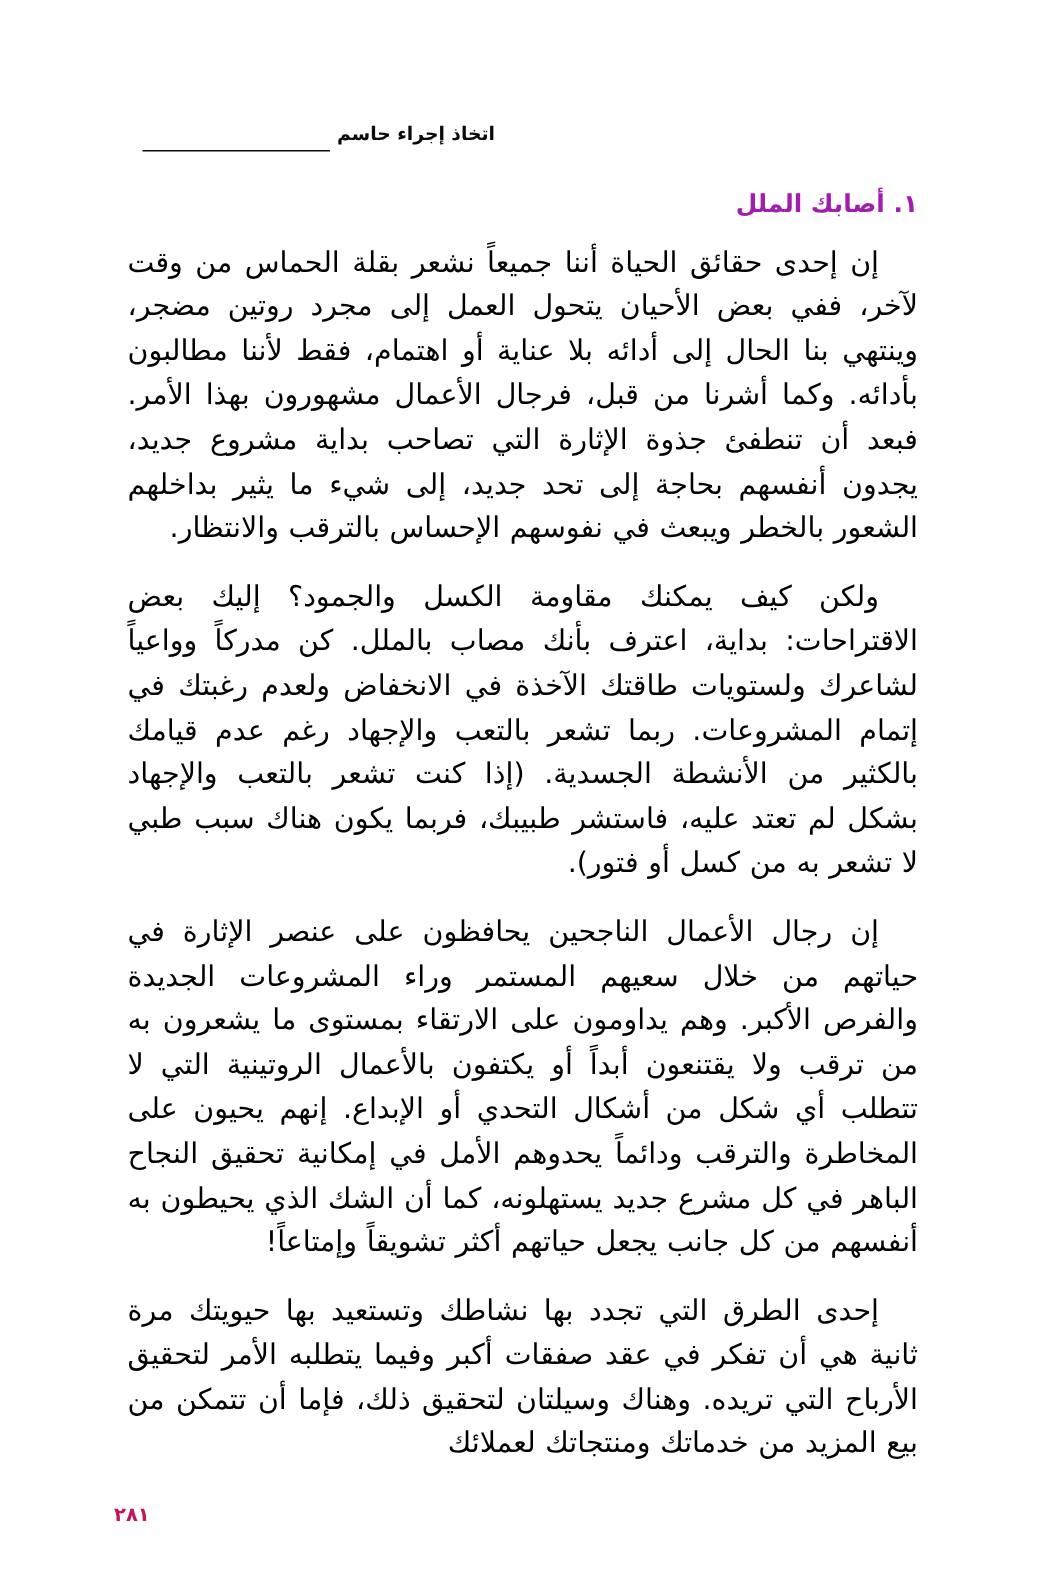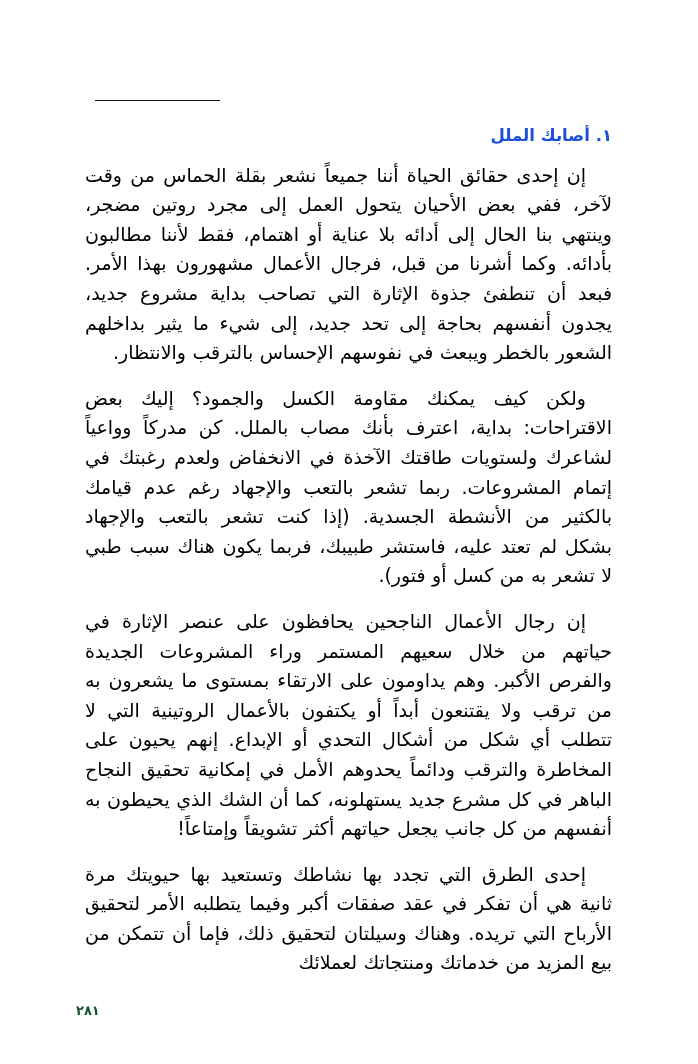--- a/index.html
+++ b/index.html
@@ -55,21 +55,21 @@
     top: 126px;
     right: 86px;
     width: 527px;
     direction: rtl;
   }
 
   .section-title {
     font-family: "DejaVu Sans", sans-serif;
     font-size: 16.5px;
     font-weight: bold;
-    color: #1d4ed8;
+    color: #a21caf;
     text-align: right;
     margin: 0 0 14px 0;
     line-height: 1.25;
     letter-spacing: 0.1px;
   }
 
   p.body-par {
     font-family: "DejaVu Sans", sans-serif;
     font-size: 19px;
     color: #000;
@@ -86,29 +86,32 @@
   }
 
   
   .folio {
     position: absolute;
     bottom: 46px;
     left: 76px;
     font-family: "DejaVu Sans", sans-serif;
     font-size: 13px;
     font-weight: bold;
-    color: #14532d;
+    color: #be185d;
     direction: rtl;
   }
 </style>
 </head>
 <body>
 
 <div class="page">
 
+  <div class="running-head">
+    <span class="running-head-text">اتخاذ إجراء حاسم</span>
+  </div>
   <div class="running-head-rule"></div>
 
   <div class="content">
 
     <h2 class="section-title">١. أصابك الملل</h2>
 
     <p class="body-par">إن إحدى حقائق الحياة أننا جميعاً نشعر بقلة الحماس من وقت لآخر، ففي بعض الأحيان يتحول العمل إلى مجرد روتين مضجر، وينتهي بنا الحال إلى أدائه بلا عناية أو اهتمام، فقط لأننا مطالبون بأدائه. وكما أشرنا من قبل، فرجال الأعمال مشهورون بهذا الأمر. فبعد أن تنطفئ جذوة الإثارة التي تصاحب بداية مشروع جديد، يجدون أنفسهم بحاجة إلى تحد جديد، إلى شيء ما يثير بداخلهم الشعور بالخطر ويبعث في نفوسهم الإحساس بالترقب والانتظار.</p>
 
     <p class="body-par">ولكن كيف يمكنك مقاومة الكسل والجمود؟ إليك بعض الاقتراحات: بداية، اعترف بأنك مصاب بالملل. كن مدركاً وواعياً لشاعرك ولستويات طاقتك الآخذة في الانخفاض ولعدم رغبتك في إتمام المشروعات. ربما تشعر بالتعب والإجهاد رغم عدم قيامك بالكثير من الأنشطة الجسدية. (إذا كنت تشعر بالتعب والإجهاد بشكل لم تعتد عليه، فاستشر طبيبك، فربما يكون هناك سبب طبي لا تشعر به من كسل أو فتور).</p>
 

